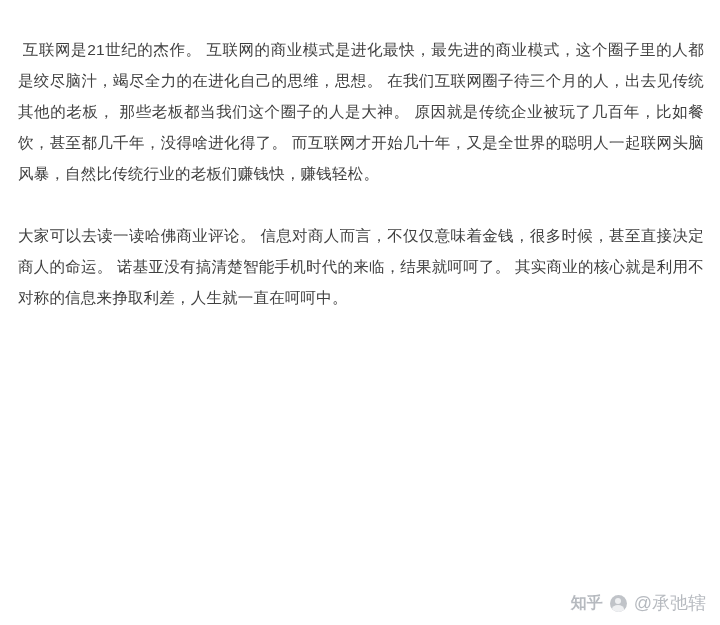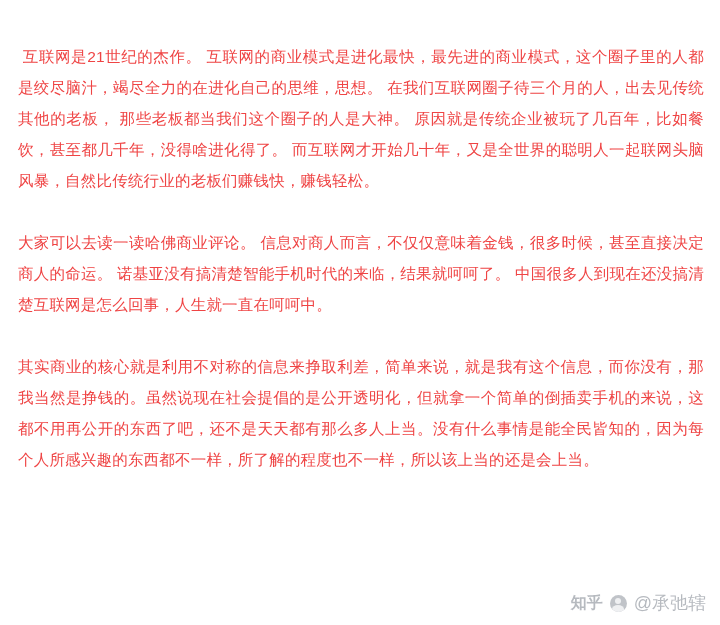--- a/index.html
+++ b/index.html
@@ -25,24 +25,24 @@
   }
   .article {
     position: absolute;
     left: 18px;
     top: 34px;
     width: 686px;
   }
   .para {
     font-size: 15.5px;
     line-height: 31px;
-    color: #ef4444;
+    color: #404040;
     letter-spacing: 0.2px;
     text-align: justify;
-    margin: 7px 0 31px 0;
+    margin: 0 0 31px 0;
     word-break: break-all;
   }
   .para.first {
     text-indent: 0;
   }
   .footer {
     position: absolute;
     right: 14px;
     bottom: 10px;
     display: flex;
@@ -91,22 +91,21 @@
     color: #8a9099;
   }
 </style>
 </head>
 <body>
 
 <div class="page">
 
   <div class="article">
     <p class="para first">&nbsp;互联网是21世纪的杰作。 互联网的商业模式是进化最快，最先进的商业模式，这个圈子里的人都是绞尽脑汁，竭尽全力的在进化自己的思维，思想。 在我们互联网圈子待三个月的人，出去见传统其他的老板， 那些老板都当我们这个圈子的人是大神。 原因就是传统企业被玩了几百年，比如餐饮，甚至都几千年，没得啥进化得了。 而互联网才开始几十年，又是全世界的聪明人一起联网头脑风暴，自然比传统行业的老板们赚钱快，赚钱轻松。</p>
-    <p class="para">大家可以去读一读哈佛商业评论。 信息对商人而言，不仅仅意味着金钱，很多时候，甚至直接决定商人的命运。 诺基亚没有搞清楚智能手机时代的来临，结果就呵呵了。 中国很多人到现在还没搞清楚互联网是怎么回事，人生就一直在呵呵中。</p>
-    <p class="para">其实商业的核心就是利用不对称的信息来挣取利差，简单来说，就是我有这个信息，而你没有，那我当然是挣钱的。虽然说现在社会提倡的是公开透明化，但就拿一个简单的倒插卖手机的来说，这都不用再公开的东西了吧，还不是天天都有那么多人上当。没有什么事情是能全民皆知的，因为每个人所感兴趣的东西都不一样，所了解的程度也不一样，所以该上当的还是会上当。</p>
+    <p class="para">大家可以去读一读哈佛商业评论。 信息对商人而言，不仅仅意味着金钱，很多时候，甚至直接决定商人的命运。 诺基亚没有搞清楚智能手机时代的来临，结果就呵呵了。 其实商业的核心就是利用不对称的信息来挣取利差，人生就一直在呵呵中。</p>
   </div>
 
   <div class="footer">
     <span class="zhihu-logo">知乎</span>
     <span class="avatar"></span>
     <span class="author-name">@承弛辖</span>
   </div>
 
 </div>
 

